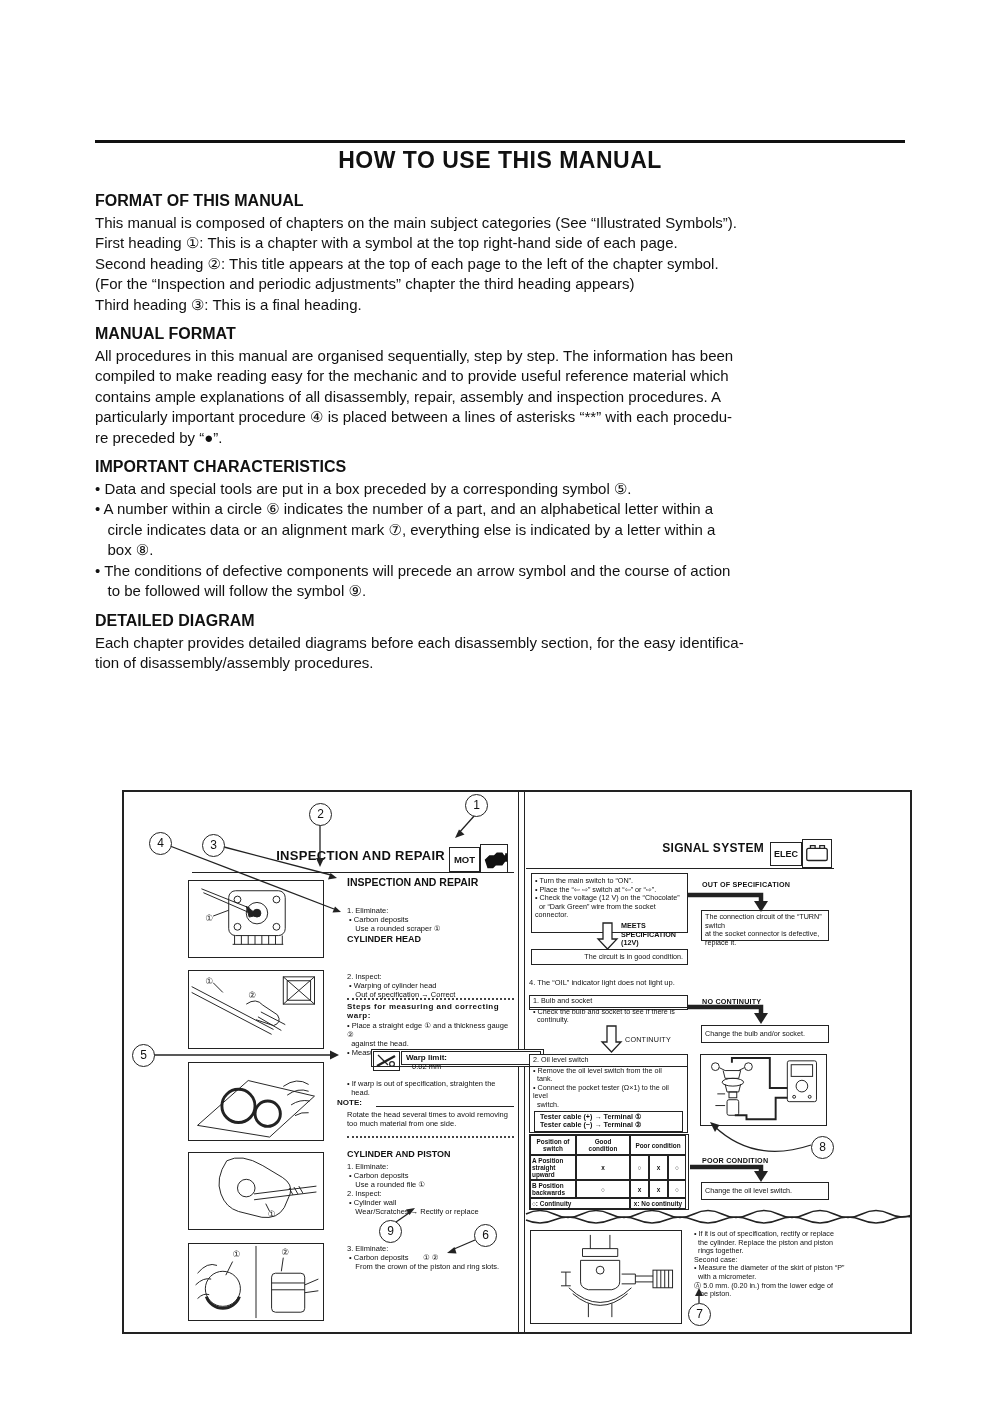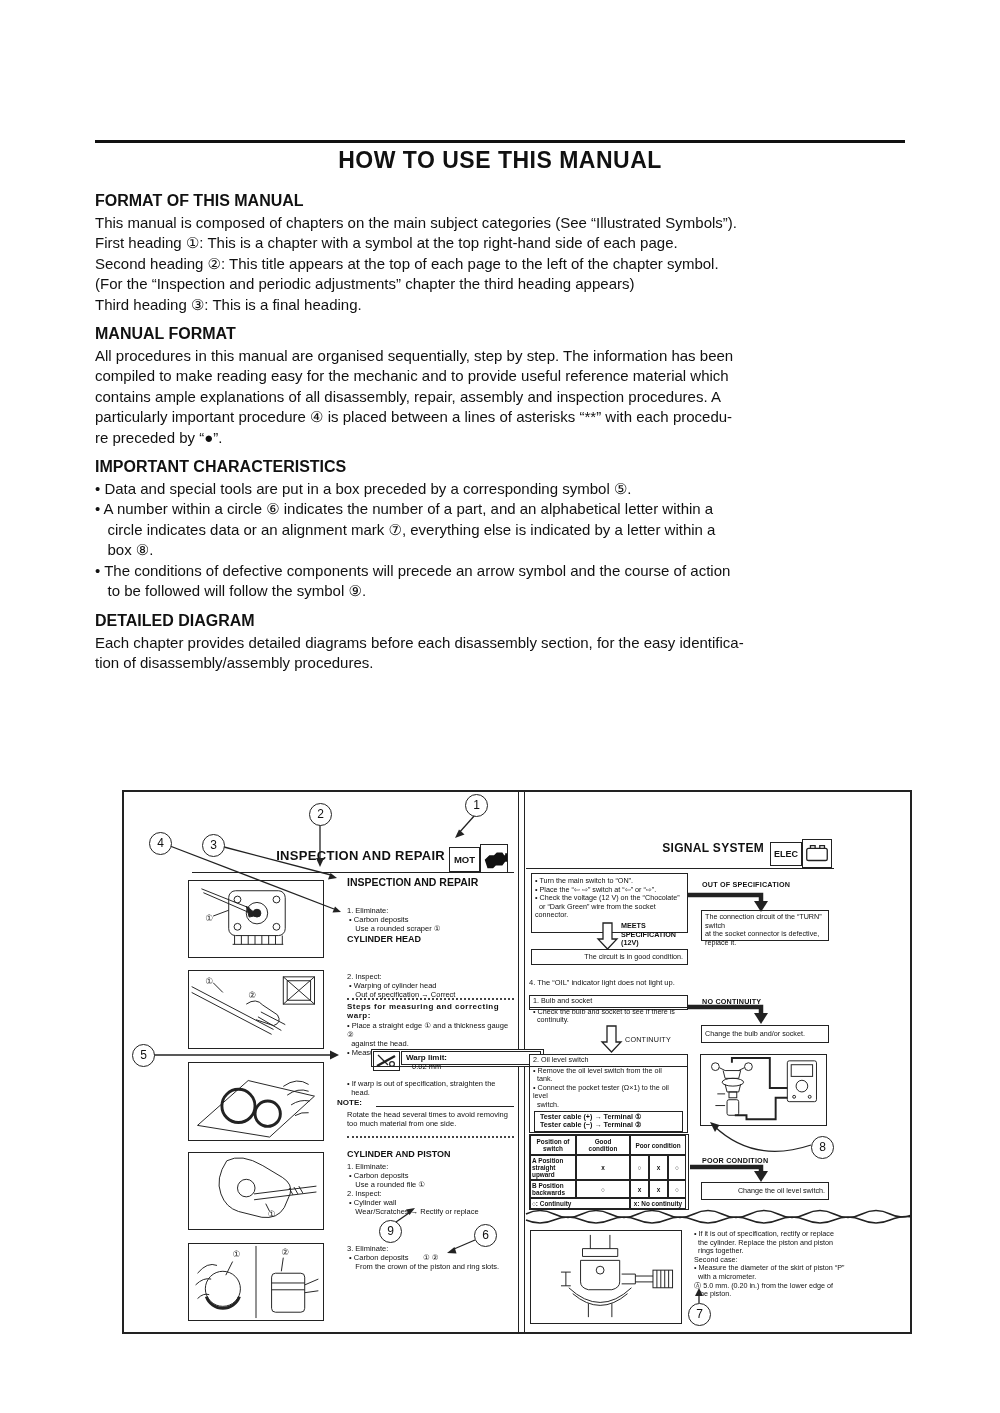--- a/index.html
+++ b/index.html
@@ -297,21 +297,21 @@
 backwards</div>
       <div>○</div>
       <div>x</div>
       <div>x</div>
       <div>○</div>
       <div class="cell-left" style="grid-column:1 / span 2;min-height:10px;">○: Continuity</div>
       <div style="grid-column:3 / span 3;">x: No continuity</div>
     </div>
 
     <div class="abs lab" style="left:578px;top:364px;">POOR CONDITION</div>
-    <div class="box t7" style="left:577px;top:390px;width:128px;height:18px;padding:4px 3px;text-align:right;">Change the oil level switch.</div>
+    <div class="box t7" style="left:577px;top:390px;width:128px;height:18px;padding:4px 3px;">Change the oil level switch.</div>
 
     <div class="illus" style="left:406px;top:438px;width:152px;height:94px;">
       <svg viewBox="0 0 152 94">
         <g stroke="#222" fill="none" stroke-width="1">
           <path d="M60,4 v14 m20,-14 v14"></path>
           <path d="M52,18 h36 v8 h-36 z"></path>
           <path d="M50,30 h40 v22 q0,6 -8,8 h-24 q-8,-2 -8,-8 z"></path>
           <circle cx="70" cy="40" r="4"></circle>
           <path d="M38,58 q32,30 64,0 M42,64 q28,24 56,0"></path>
           <path d="M58,74 v14 m24,-14 v14"></path>

